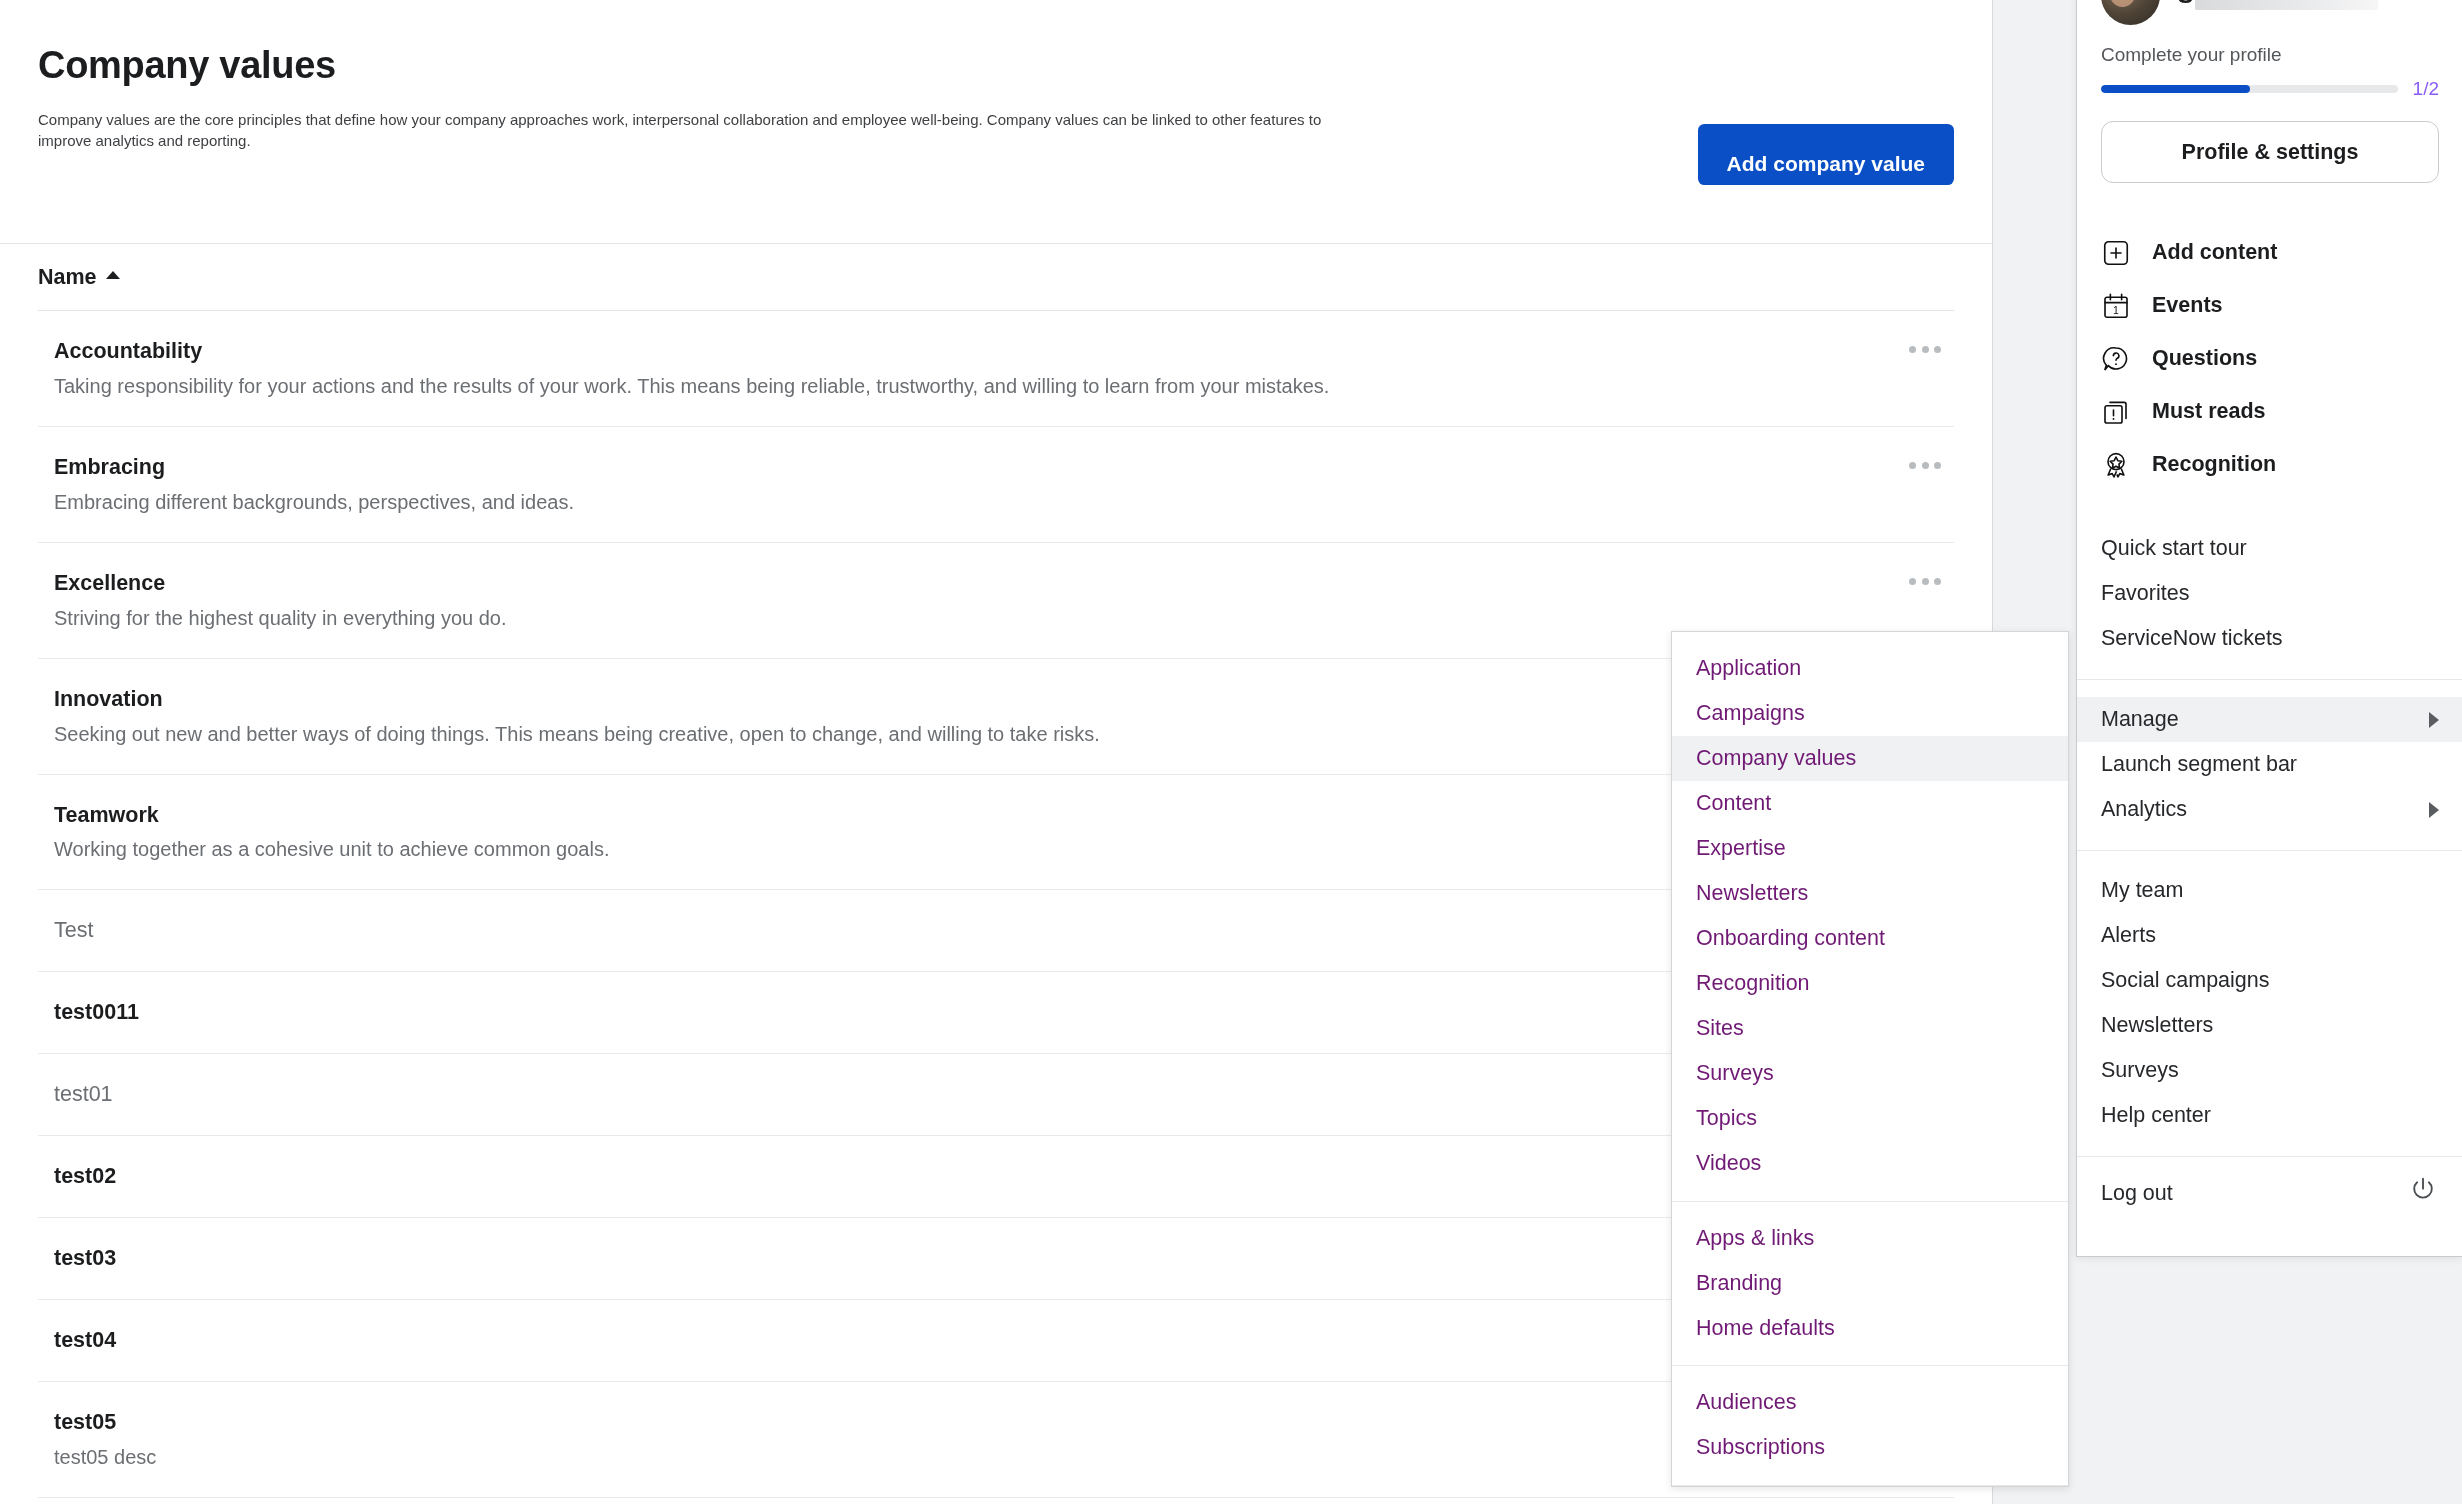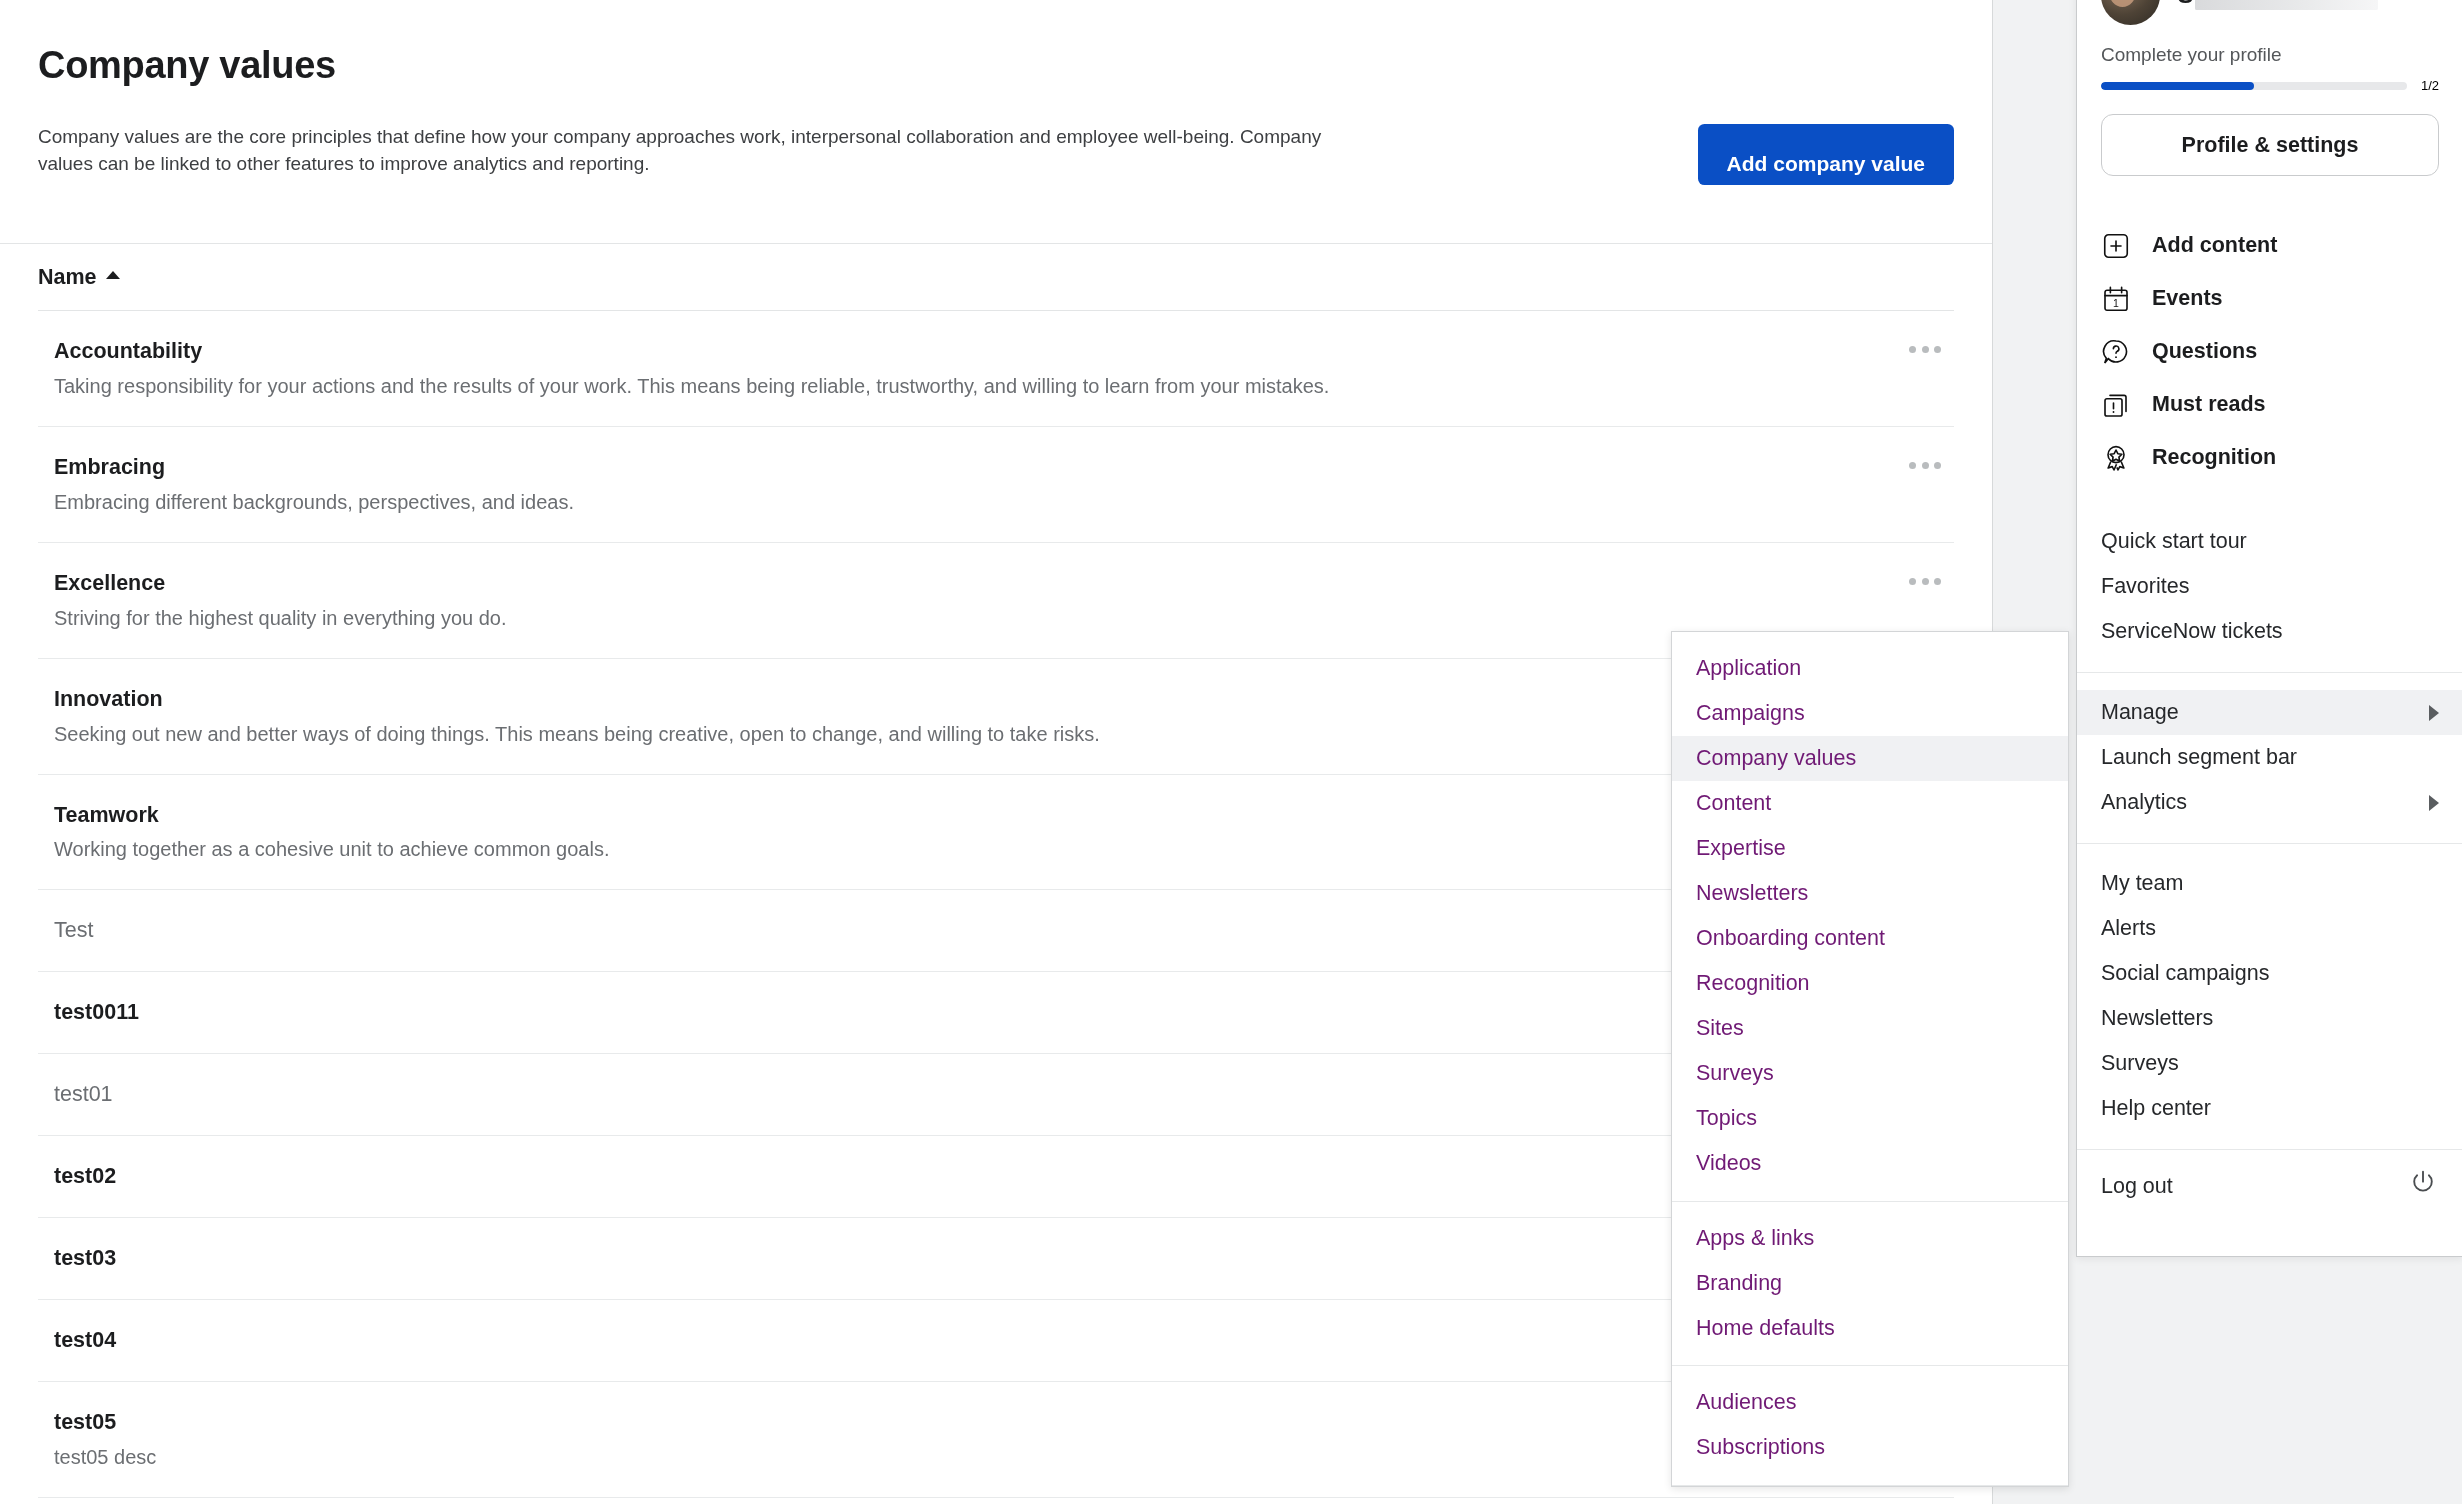--- a/index.html
+++ b/index.html
@@ -25,22 +25,22 @@
     position: relative;
     padding: 44px 38px 41px 38px;
     border-bottom: 0.8px solid #e3e5e6;
     min-height: 244px;
   }
   .page-title {
     font-size: 38px; font-weight: 700; color: #1c1d1f;
     letter-spacing: -0.3px; line-height: 1.15;
   }
   .page-desc {
-    margin-top: 35px;
-    font-size: 19px; line-height: 1.45; color: #3d3f42;
+    margin-top: 21px;
+    font-size: 15px; line-height: 1.45; color: #3d3f42;
     max-width: 1305px; font-weight: 400;
   }
   .add-btn {
     position: absolute; right: 38px; top: 124px;
     background: #0a4fc5; color: #fff;
     font-size: 21px; font-weight: 700;
     border: none; border-radius: 6.4px;
     padding: 9px 29px; height: 61px; line-height: 61px;
     cursor: pointer; font-family: inherit;
     white-space: nowrap;
@@ -149,21 +149,21 @@
     margin-top: 19px;
     font-size: 19px; color: #54575a;
   }
   .progress-row {
     margin-top: 12.7px; display: flex; align-items: center; gap: 14.3px;
   }
   .progress-track {
     flex: 1; height: 8px; background: #e7e8ea; border-radius: 4.8px; overflow: hidden;
   }
   .progress-fill { height: 100%; background: #0a4fc5; border-radius: 4.8px; }
-  .progress-lbl { font-size: 13px; color: #000000; }
+  .progress-lbl { font-size: 19px; color: #8b5cf6; }
   .profile-btn {
     margin-top: 21px; width: 100%; height: 62px;
     background: #fff; border: 0.8px solid #c9cbcd; border-radius: 12px;
     font-size: 21.5px; font-weight: 700; color: #1c1d1f;
     cursor: pointer; font-family: inherit;
   }
 
   .sb-nav-icons { padding: 21px 24px 17.5px 24px; }
   .sb-ico-item {
     display: flex; align-items: center; gap: 21px;

